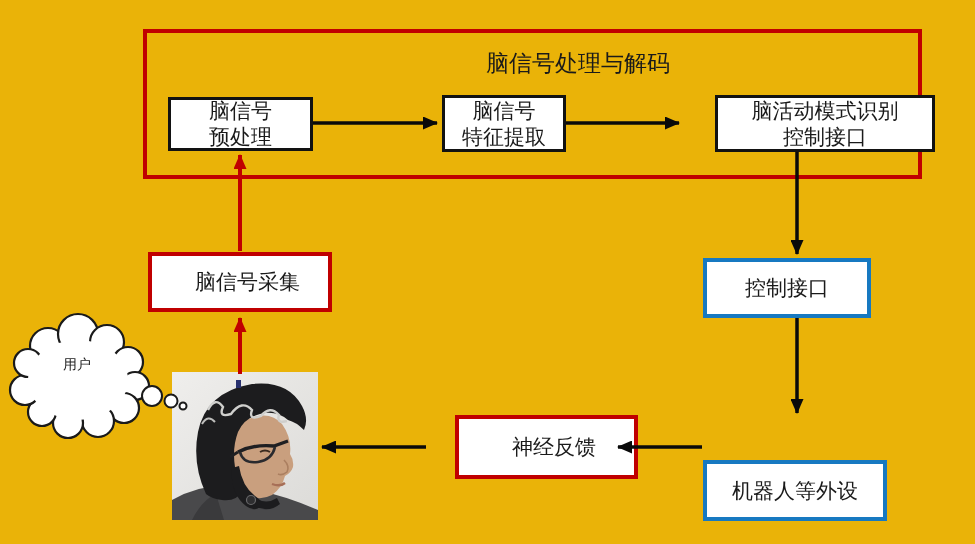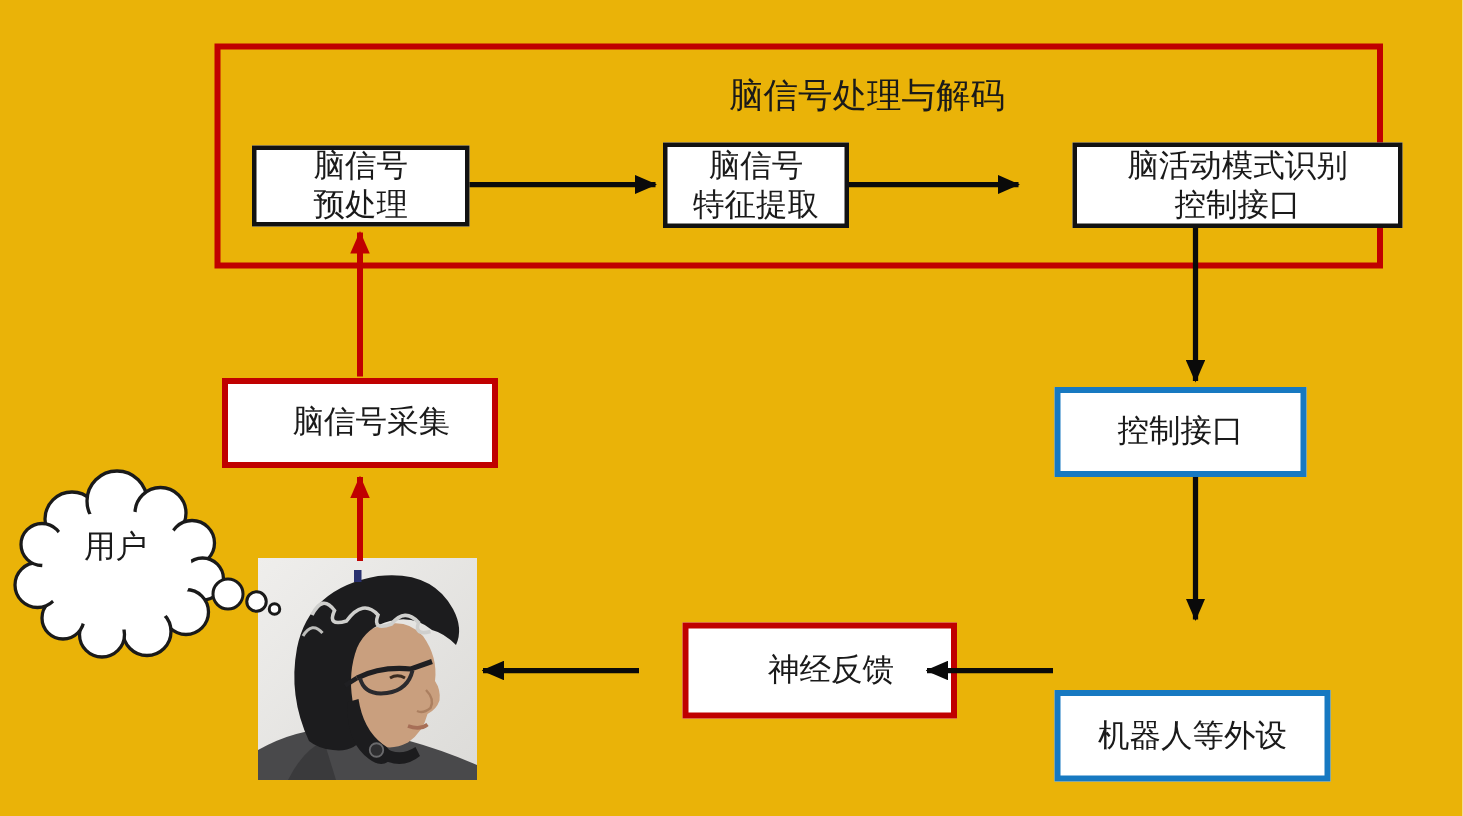--- a/index.html
+++ b/index.html
@@ -18,21 +18,21 @@
   #container-box{
     position:absolute;box-sizing:border-box;border:4px solid #c00000;background:transparent;
     left:143px;top:29px;width:779px;height:150px;
   }
   #container-title{
     position:absolute;left:428px;top:48px;width:300px;text-align:center;
     font-size:23px;color:#1a1a1a;
   }
   #cloud-text{
     position:absolute;left:22px;top:351px;width:110px;text-align:center;
-    font-size:21px;line-height:27px;color:#1a1a1a;
+    font-size:14px;line-height:27px;color:#1a1a1a;
   }
   svg{display:block;}
   #arrow-layer{position:absolute;left:0;top:0;pointer-events:none;}
   #photo{position:absolute;left:172px;top:372px;}
 </style>
 </head>
 <body>
 
 <div id="stage">
 

